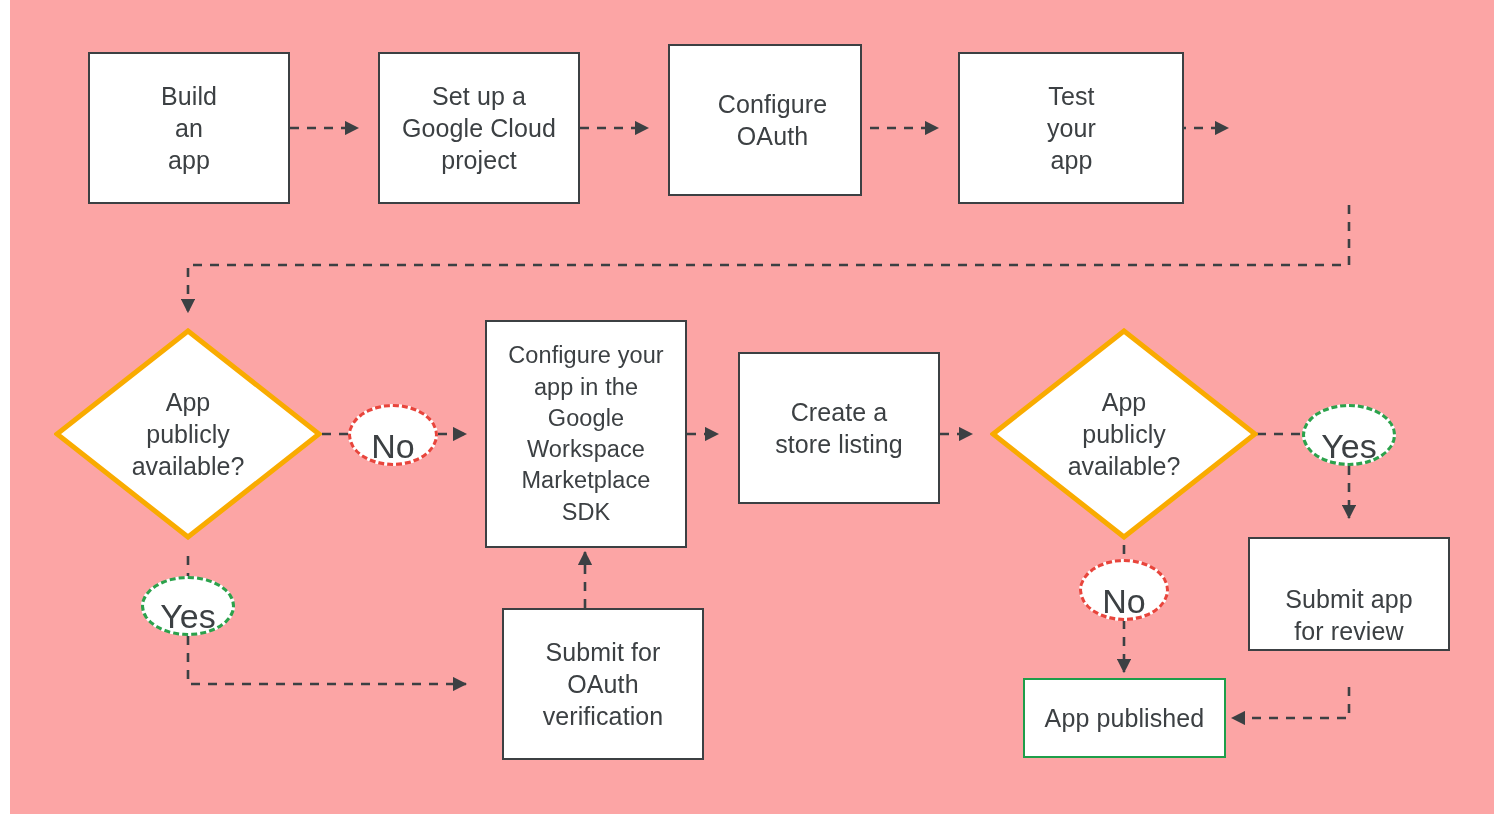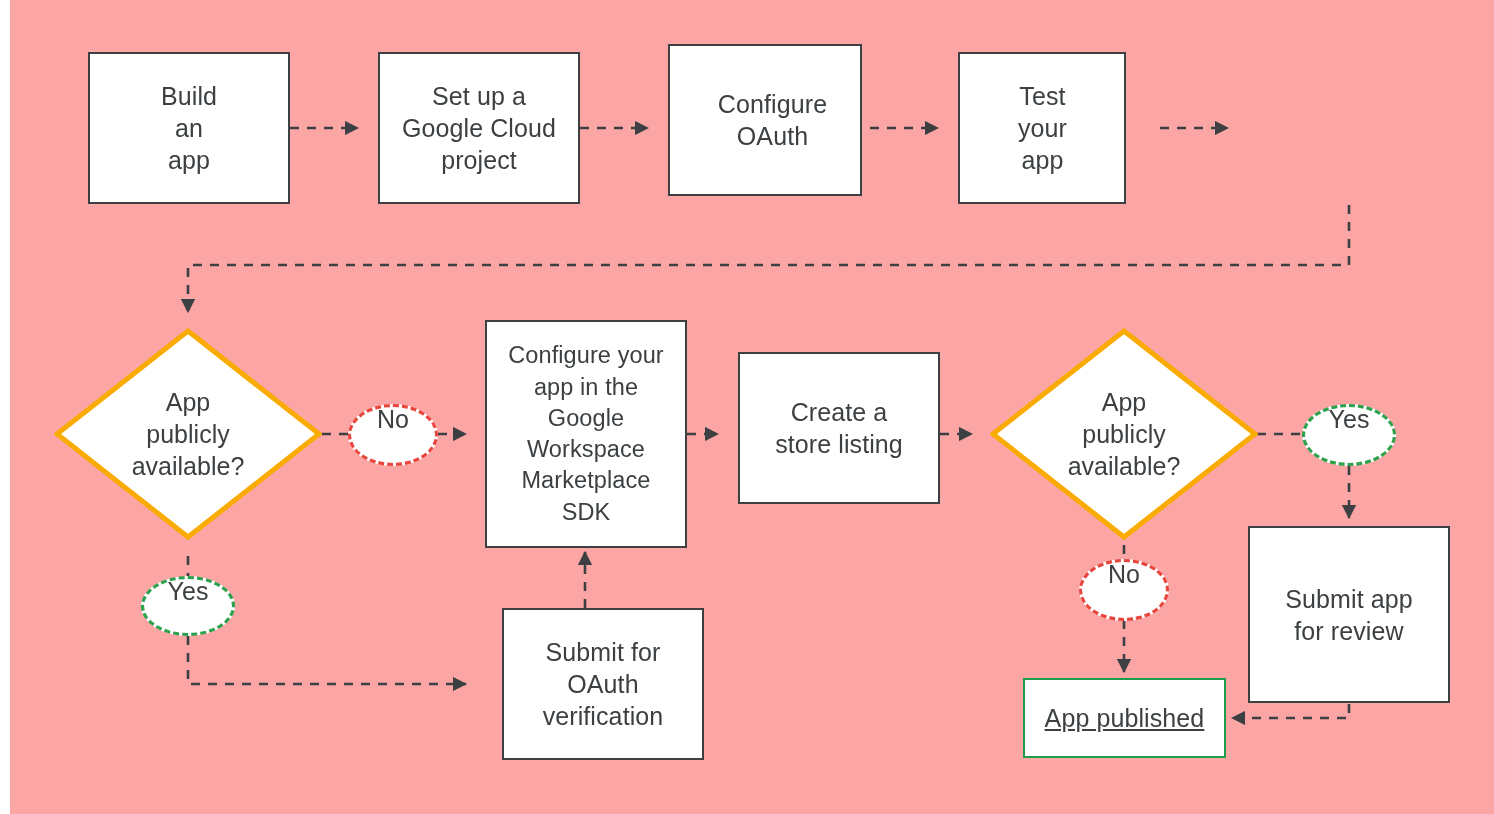--- a/index.html
+++ b/index.html
@@ -77,27 +77,27 @@
     line-height: 1.28;
     white-space: pre-line;
     pointer-events: none;
   }
 
   
   .edge-label {
     position: absolute;
     box-sizing: border-box;
     display: flex;
-    align-items: flex-start;
+    align-items: flex-end;
     justify-content: center;
     background: #ffffff;
     border-radius: 50%;
     border: 3px dashed #E8453C;
     color: #3C4043;
-    font-size: 25px;
+    font-size: 34px;
     line-height: 1;
   }
   .edge-label.yes {
     border-color: #2BA24C;
   }
 </style>
 </head>
 <body>
 
 <div id="flowchart-root">
@@ -155,21 +155,21 @@
       <span class="label">Set up a
 Google Cloud
 project</span>
     </div>
 
     <div class="proc" style="left:658px; top:44px; width:194px; height:152px;padding-left:21px;">
       <span class="label">Configure
 OAuth</span>
     </div>
 
-    <div class="proc" style="left:948px; top:52px; width:168px; height:152px;padding-left:7px;">
+    <div class="proc" style="left:948px; top:52px; width:226px; height:152px;padding-left:7px;">
       <span class="label">Test
 your
 app</span>
     </div>
 
 
     <div class="decision" style="left:44px; top:328px; width:268px; height:212px;">
       <svg class="diamond-shape" viewBox="0 0 268 212" preserveAspectRatio="none">
         <polygon points="134,3 265,106 134,209 3,106" fill="#ffffff" stroke="#F9AB00" stroke-width="5" stroke-linejoin="miter"></polygon>
       </svg>
@@ -200,26 +200,26 @@
 publicly
 available?</span>
     </div>
 
     <div class="proc" style="left:492px; top:608px; width:202px; height:152px;">
       <span class="label">Submit for
 OAuth
 verification</span>
     </div>
 
-    <div class="proc" style="left:1238px; top:526px; width:202px; height:177px;">
+    <div class="proc" style="left:1238px; top:537px; width:202px; height:114px;align-items:flex-end;">
       <span class="label">Submit app
 for review</span>
     </div>
 
-    <div class="proc terminal-ok" style="left:1013px; top:678px; width:203px; height:80px;text-decoration:underline;">
+    <div class="proc terminal-ok" style="left:1013px; top:678px; width:203px; height:80px;">
       <span class="label">App published</span>
     </div>
 
     <div class="edge-label no" style="left:338px; top:404px; width:90px; height:62px;">
       <span>No</span>
     </div>
 
     <div class="edge-label yes" style="left:131px; top:576px; width:94px; height:60px;">
       <span>Yes</span>
     </div>

